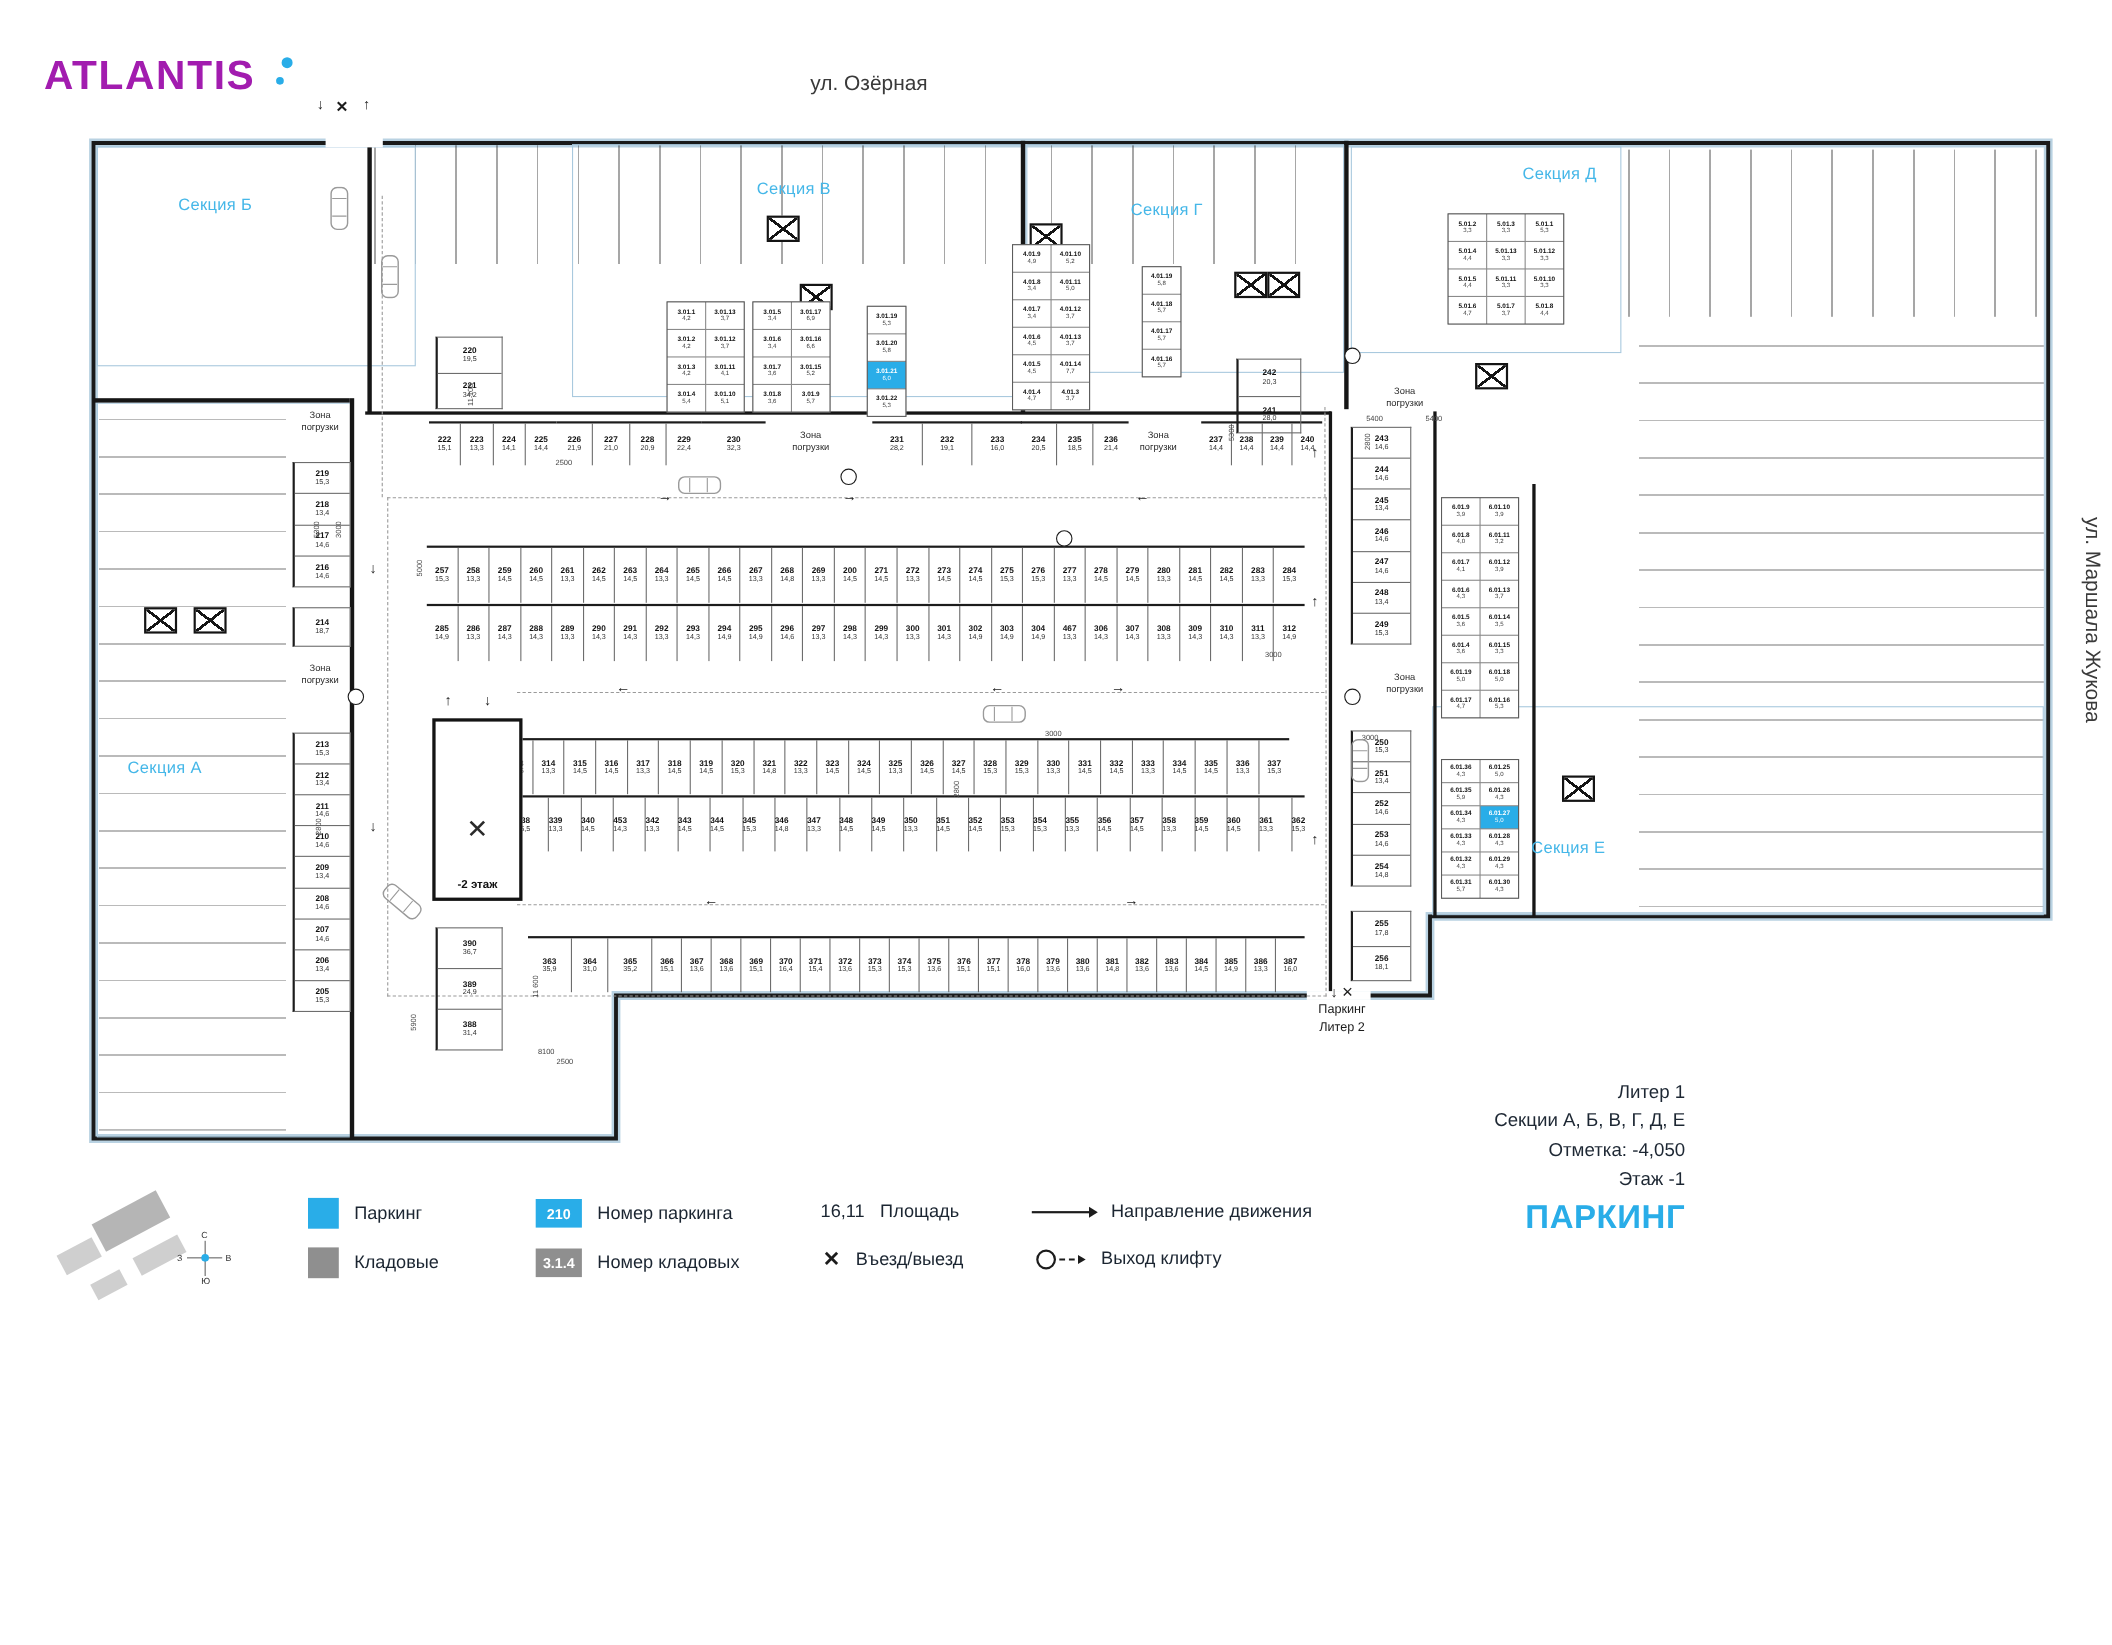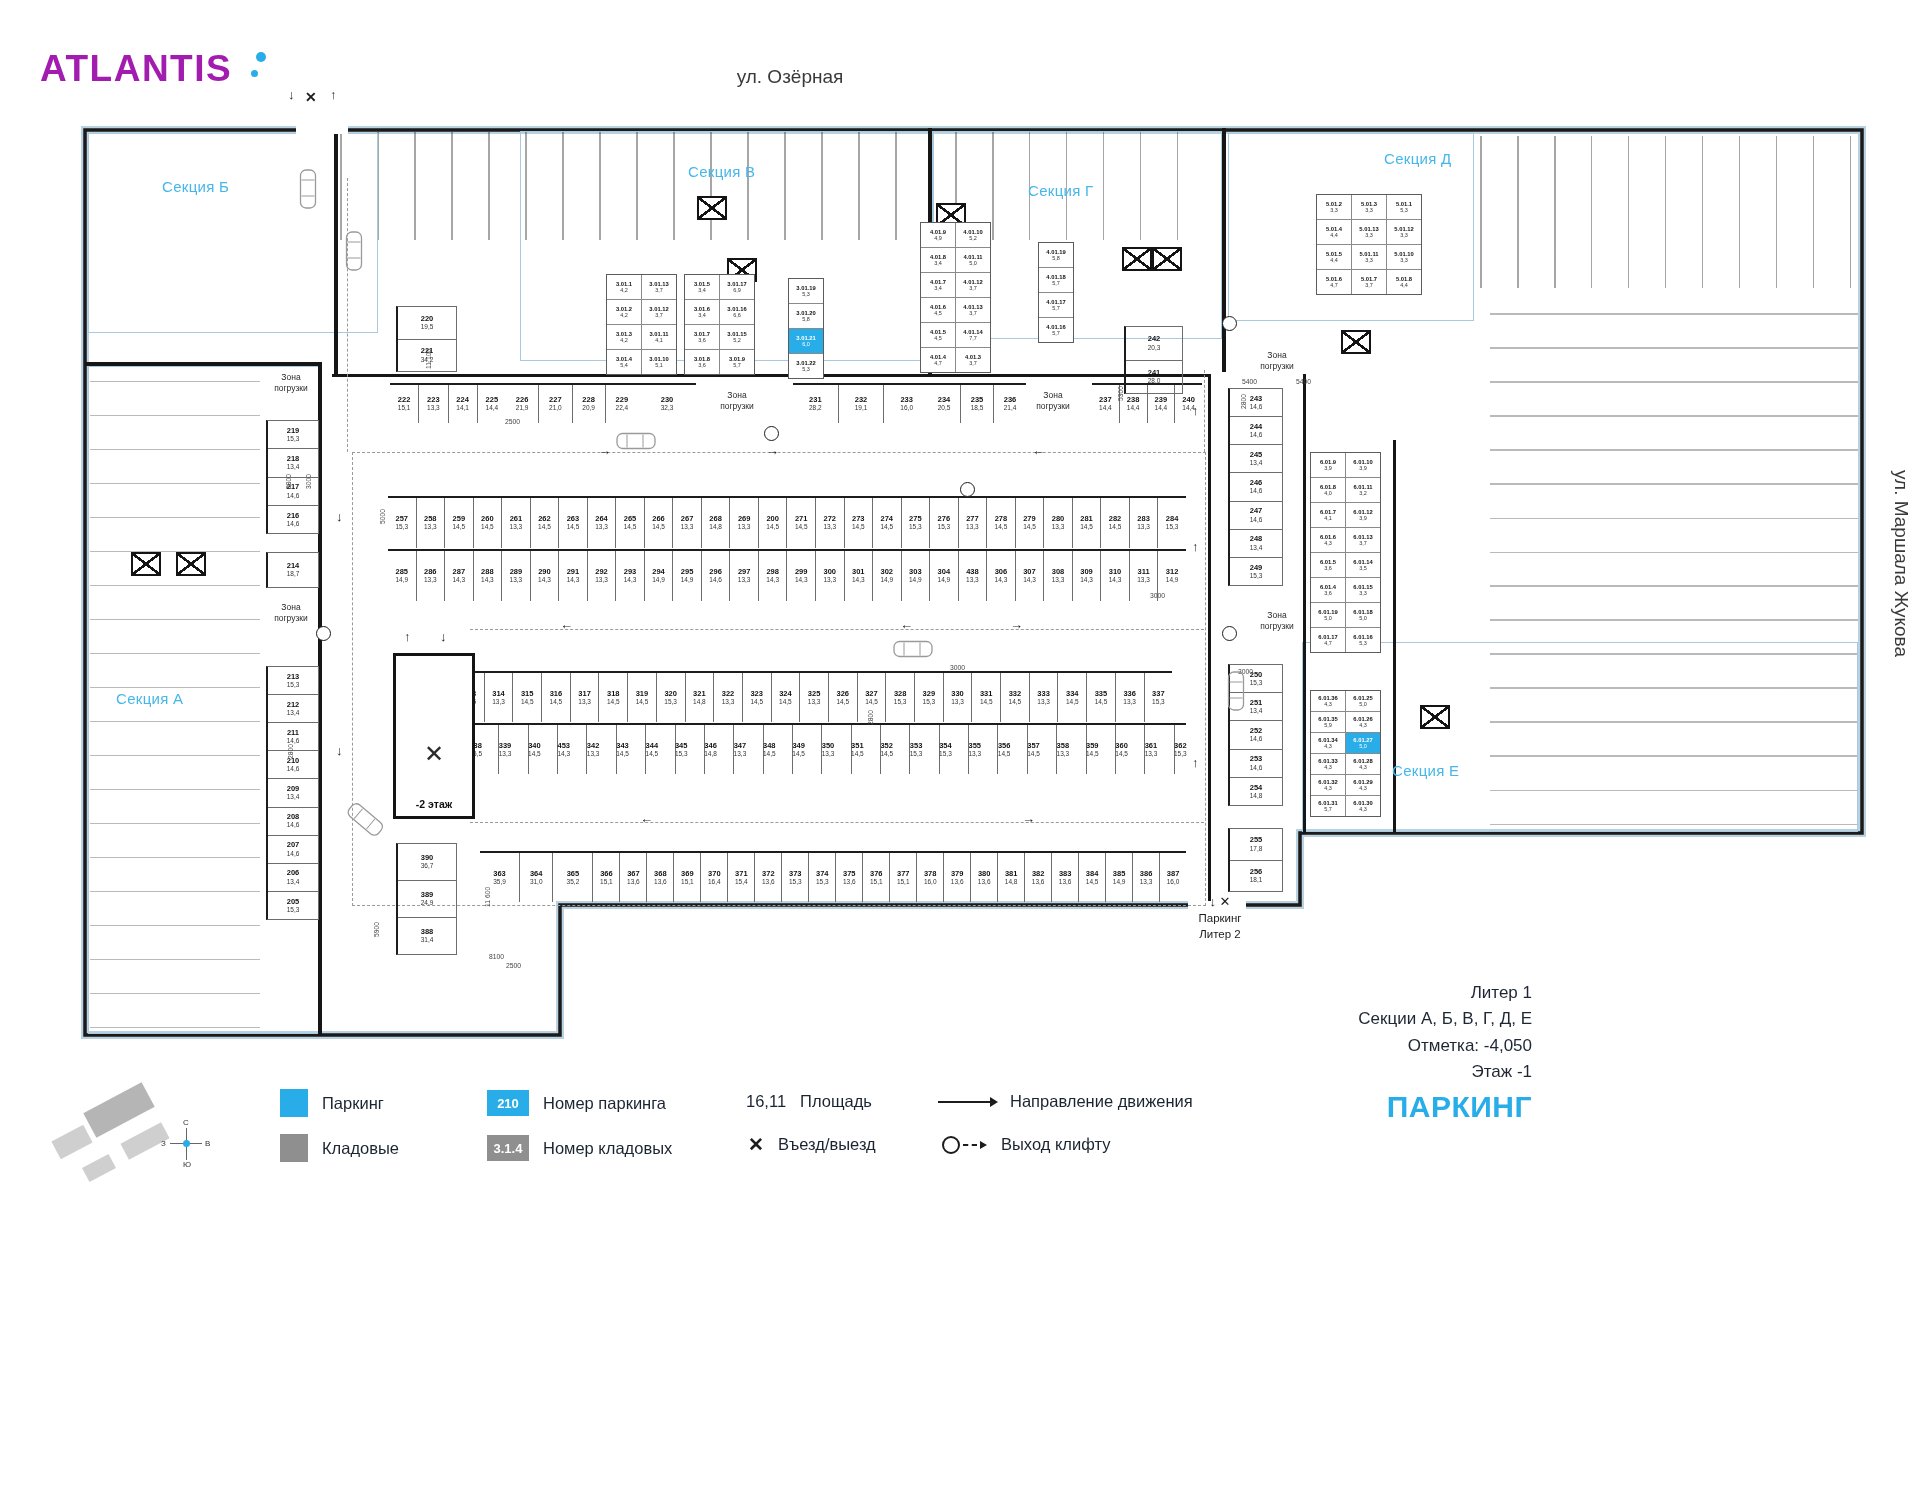--- a/index.html
+++ b/index.html
@@ -424,21 +424,21 @@
         </div>
         <div class="stall">
           <div class="num">303</div>
           <div class="area">14,9</div>
         </div>
         <div class="stall">
           <div class="num">304</div>
           <div class="area">14,9</div>
         </div>
         <div class="stall">
-          <div class="num">438</div>
+          <div class="num">467</div>
           <div class="area">13,3</div>
         </div>
         <div class="stall">
           <div class="num">306</div>
           <div class="area">14,3</div>
         </div>
         <div class="stall">
           <div class="num">307</div>
           <div class="area">14,3</div>
         </div>

